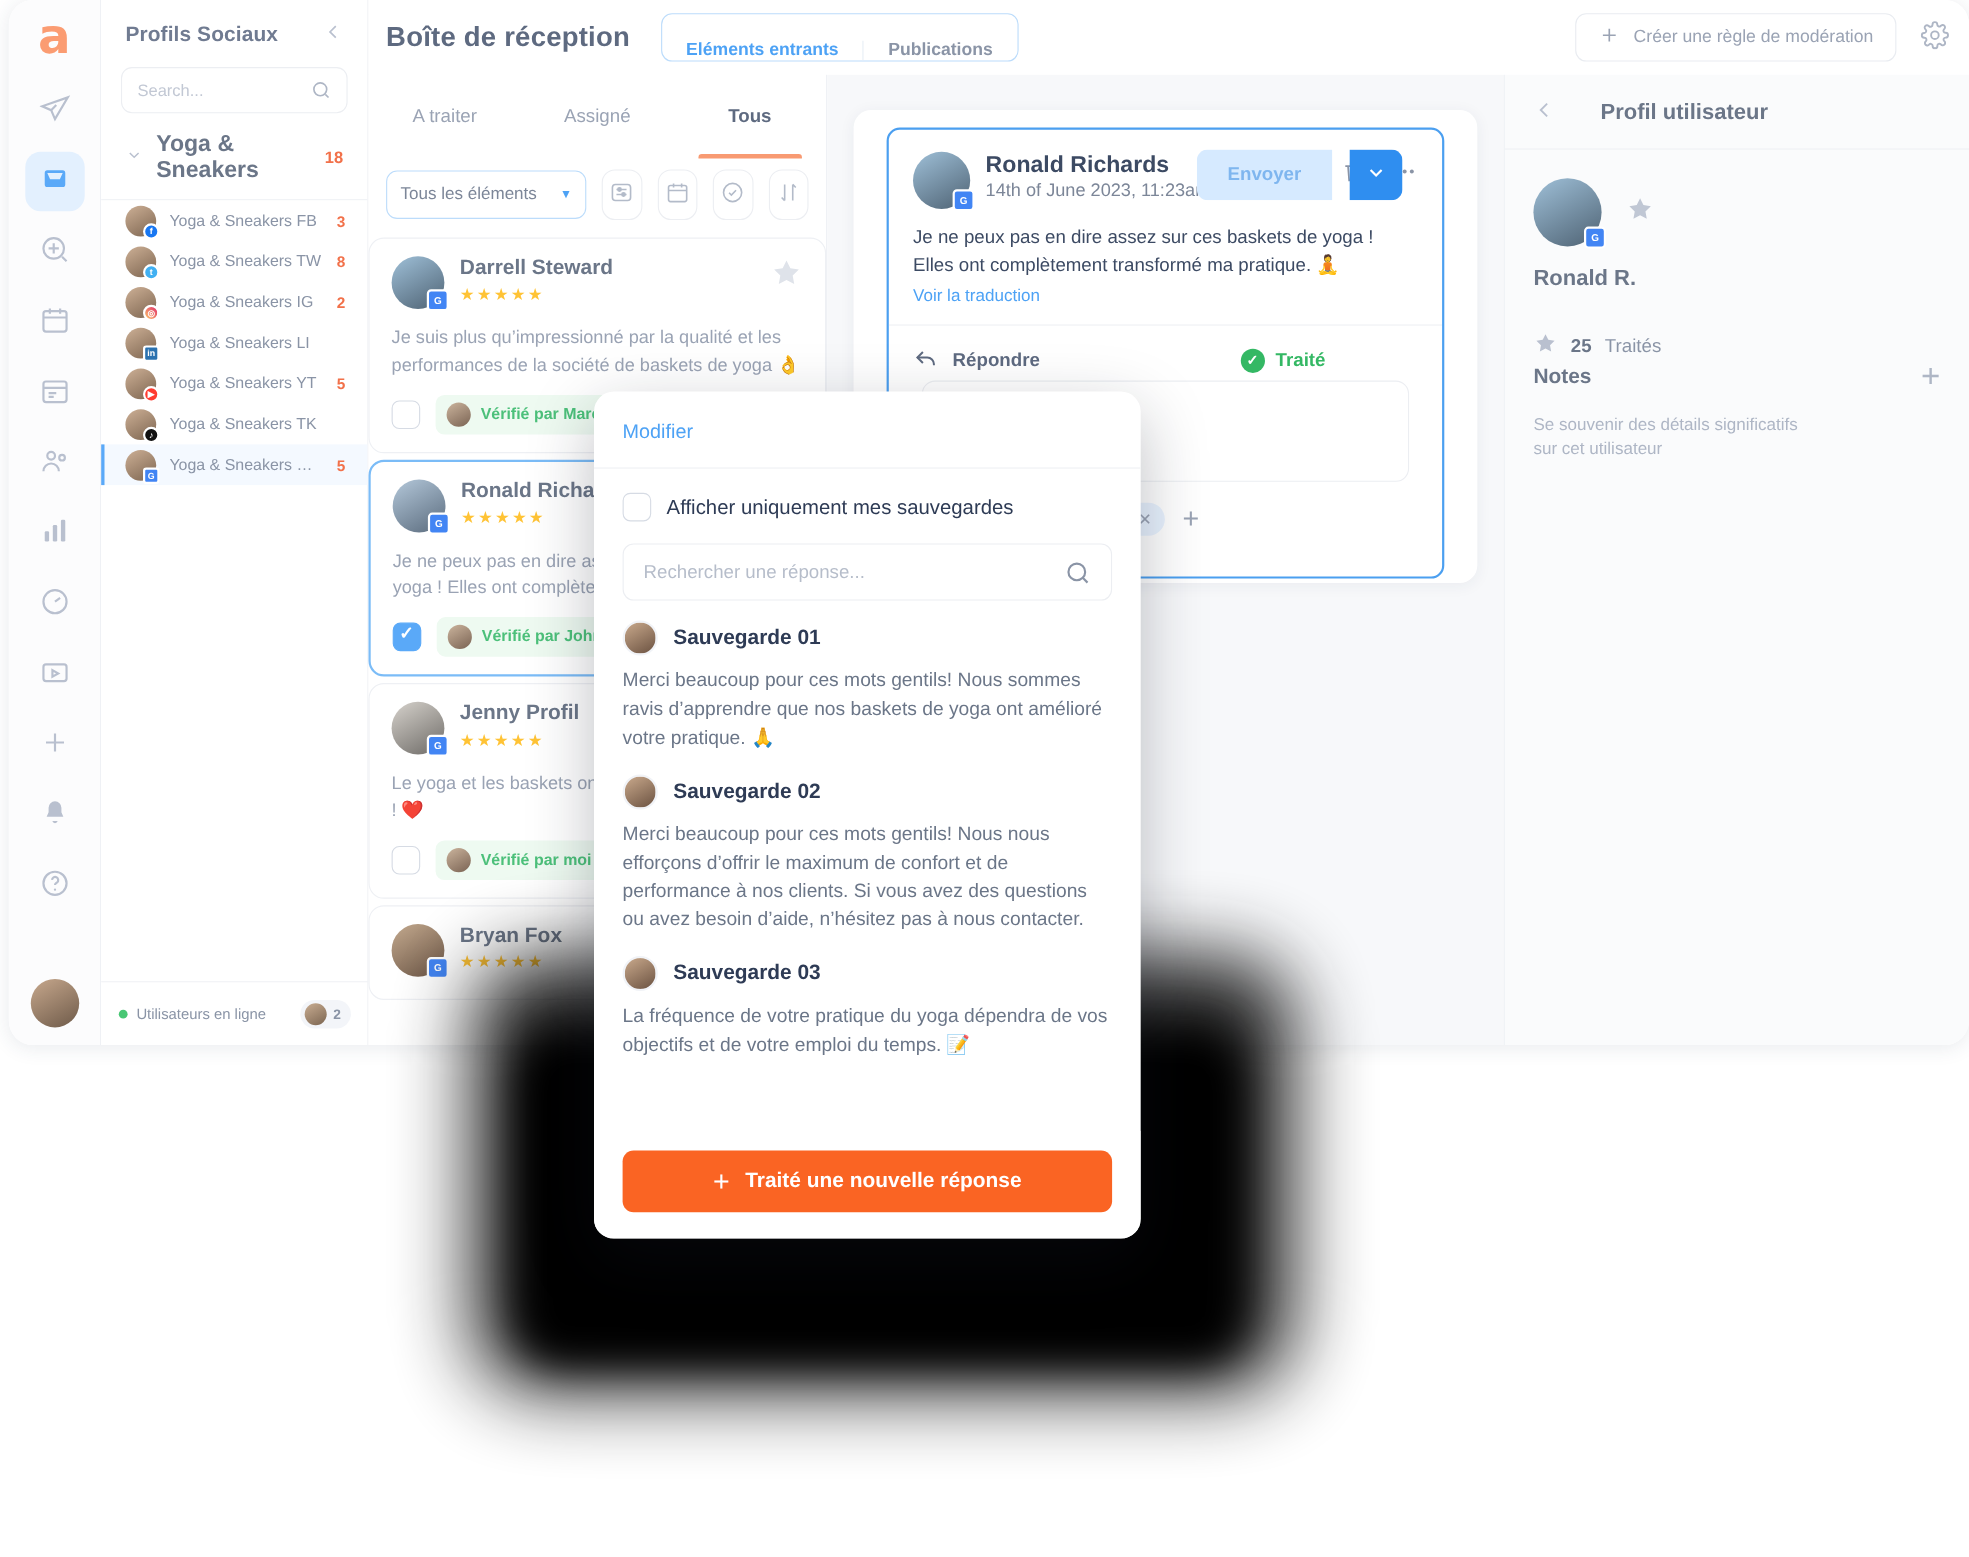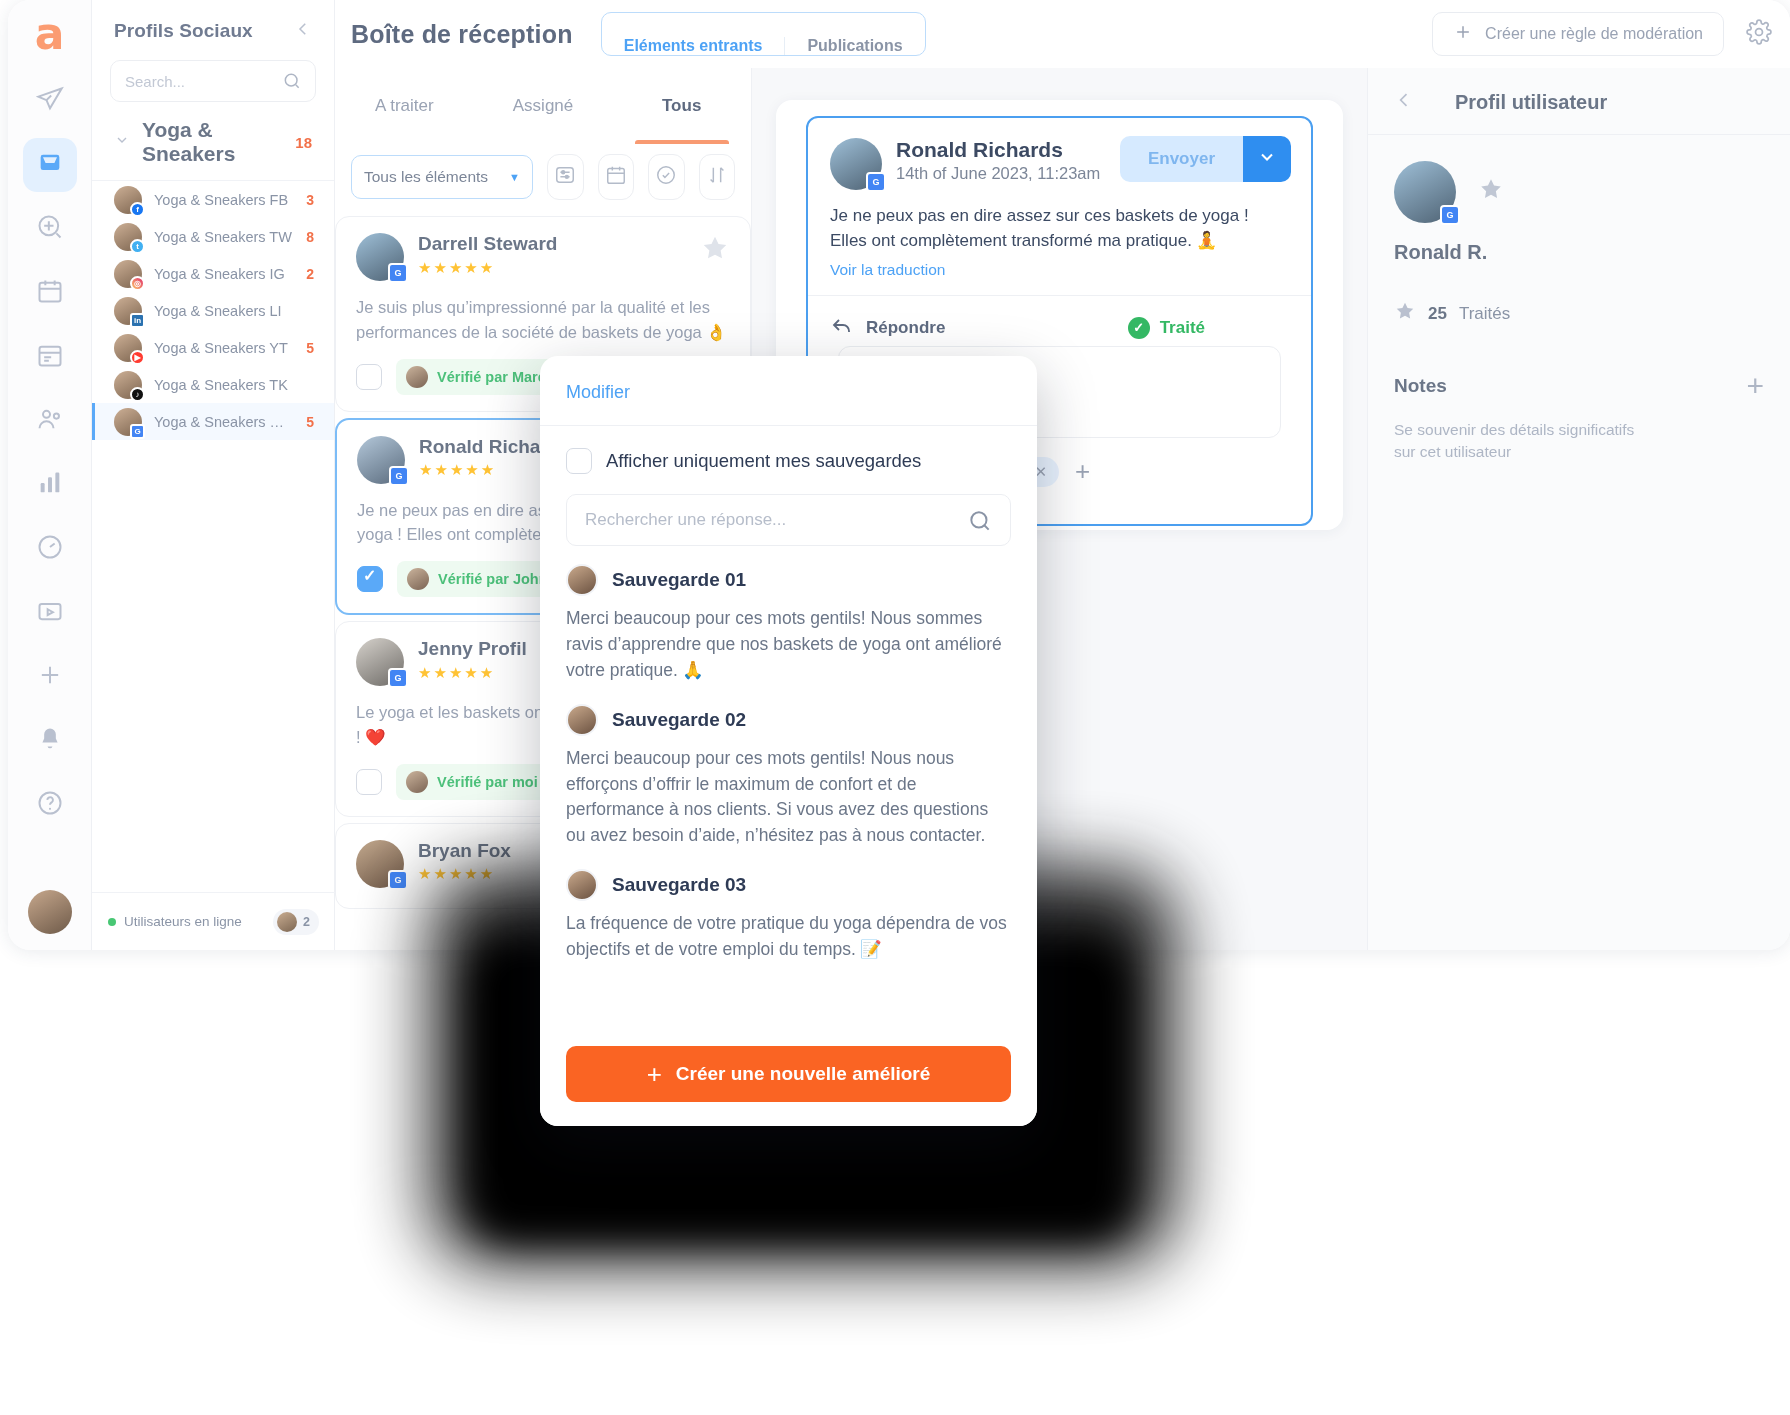--- a/index.html
+++ b/index.html
@@ -138,21 +138,21 @@
   .mlink { padding: 8px 22px 0 22px; font-size:15.5px; color:#4da2f5; }
   .mbar { margin-top: 16px; border-top:1px solid #eef0f4; height:64px; display:flex; align-items:center;
     padding: 0 22px; }
   .mrep { display:flex; align-items:center; gap:12px; font-size:17px; font-weight:700; color:#5e6a80; }
   .mdone { margin-left: auto; margin-right: 84px; display:flex; align-items:center; gap:10px;
     font-size:17px; font-weight:700; color:#34b864; }
   .tick { width:22px; height:22px; border-radius:50%; background:#34b864; color:#fff; font-size:13px;
     display:flex; align-items:center; justify-content:center;}
   .composer { position:absolute; left:30px; right:30px; top: 228px; height: 92px;
     border:1px solid #eceef2; border-radius: 12px; background:#fff; }
-  .send-wrap { position:absolute; right: 20px; top: 18px; display:flex; height:46px; border-radius:10px; overflow:hidden;}
+  .send-wrap { position:absolute; right: 36px; top: 18px; display:flex; height:46px; border-radius:10px; overflow:hidden;gap:16px;}
   .send-btn { background:#d6eaff; color:#7fb6ef; font-size:17px; font-weight:700; display:flex;
     align-items:center; padding: 0 28px; }
   .send-caret { background:#2f8ef0; color:#fff; width:48px; display:flex; align-items:center; justify-content:center;}
   .tags { position:absolute; left:30px; right:30px; top: 338px; display:flex; align-items:center; gap:12px;}
   .tag { display:flex; align-items:center; gap:10px; background:#e9f3ff; border-radius: 16px;
     padding: 6px 12px; font-size:15px; color:#5e6a80; }
   .tag .x { color:#9aa3b4; font-size:15px; }
   .tag-add { color:#9aa3b4; font-size:26px; margin-left:4px; }
 
   
@@ -161,21 +161,21 @@
   .rp-head { display:flex; align-items:center; gap:41px; padding: 22px 26px 20px 26px; }
   .rp-title { font-size: 20px; font-weight:700; color:#6b7688;}
   .rp-body { border-top:1px solid #eef0f4; padding: 26px; }
   .rp-row { display:flex; align-items:center; gap:22px; }
   .rp-av { position:relative; width:62px; height:62px; border-radius:50%;
     background: linear-gradient(150deg,#9fc0d8,#4e6273); }
   .rp-star { color:#c0c7d4; font-size:26px; }
   .rp-name { font-size:20px; font-weight:700; color:#6b7688; margin-top: 18px; }
   .rp-stat { display:flex; align-items:center; gap:12px; margin-top: 36px; font-size:17px; color:#8a94a6;}
   .rp-stat b { color:#6b7688; }
-  .rp-notes { display:flex; align-items:center; margin-top: 44px; }
+  .rp-notes { display:flex; align-items:center; }
   .rp-notes-t { font-size:19px; font-weight:700; color:#6b7688; flex:1;}
   .rp-plus { color:#aeb6c5; font-size:30px; line-height:1; }
   .rp-note-desc { font-size:15.5px; color:#aeb6c5; line-height:1.45; margin-top: 18px; max-width: 250px;}
 
   
   .blob { position:absolute; left: 430px; top: 870px; width: 745px; height: 395px;
     border-radius: 60px; background: #0a0a0a; filter: blur(36px); opacity:.92; }
   .blob2 { position:absolute; left: 470px; top: 940px; width: 660px; height: 300px;
     border-radius: 40px; background:#000; filter: blur(18px); }
 
@@ -726,18 +726,18 @@
           <span class="m-av"></span>
           <span class="m-it-title">Sauvegarde 03</span>
         </div>
         <div class="m-it-text">La fréquence de votre pratique du yoga dépendra de vos objectifs et de votre emploi du temps. 📝</div>
       </div>
     </div>
 
     <div class="m-foot">
       <button class="m-cta">
         <span class="plus-lg">+</span>
-        <span>Créer une nouvelle amélioré</span>
+        <span>Traité une nouvelle réponse</span>
       </button>
     </div>
   </div>
 
 </div>
 
 </body></html>

